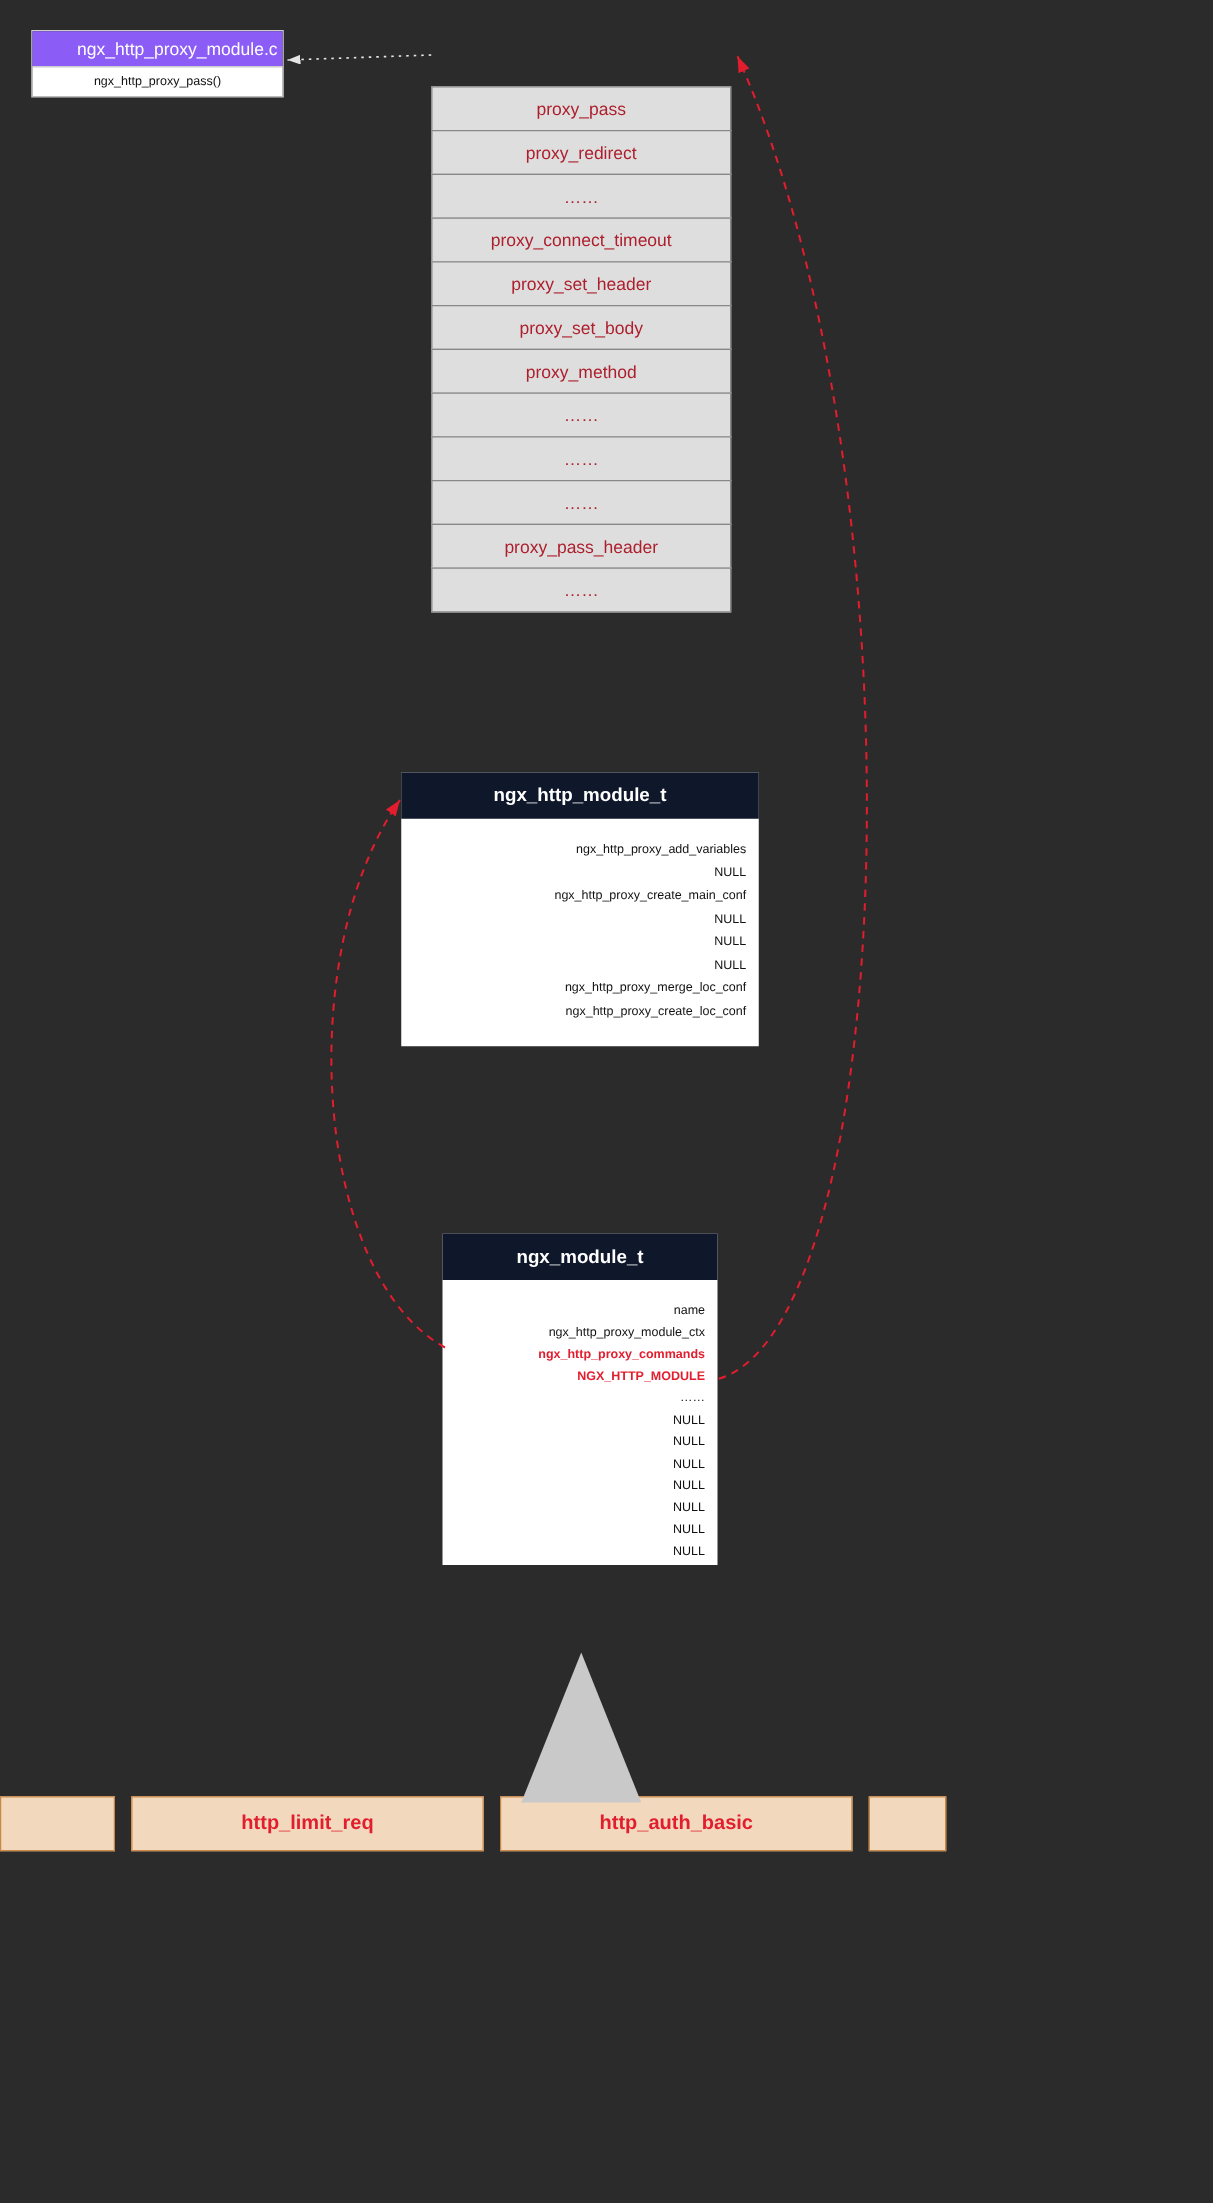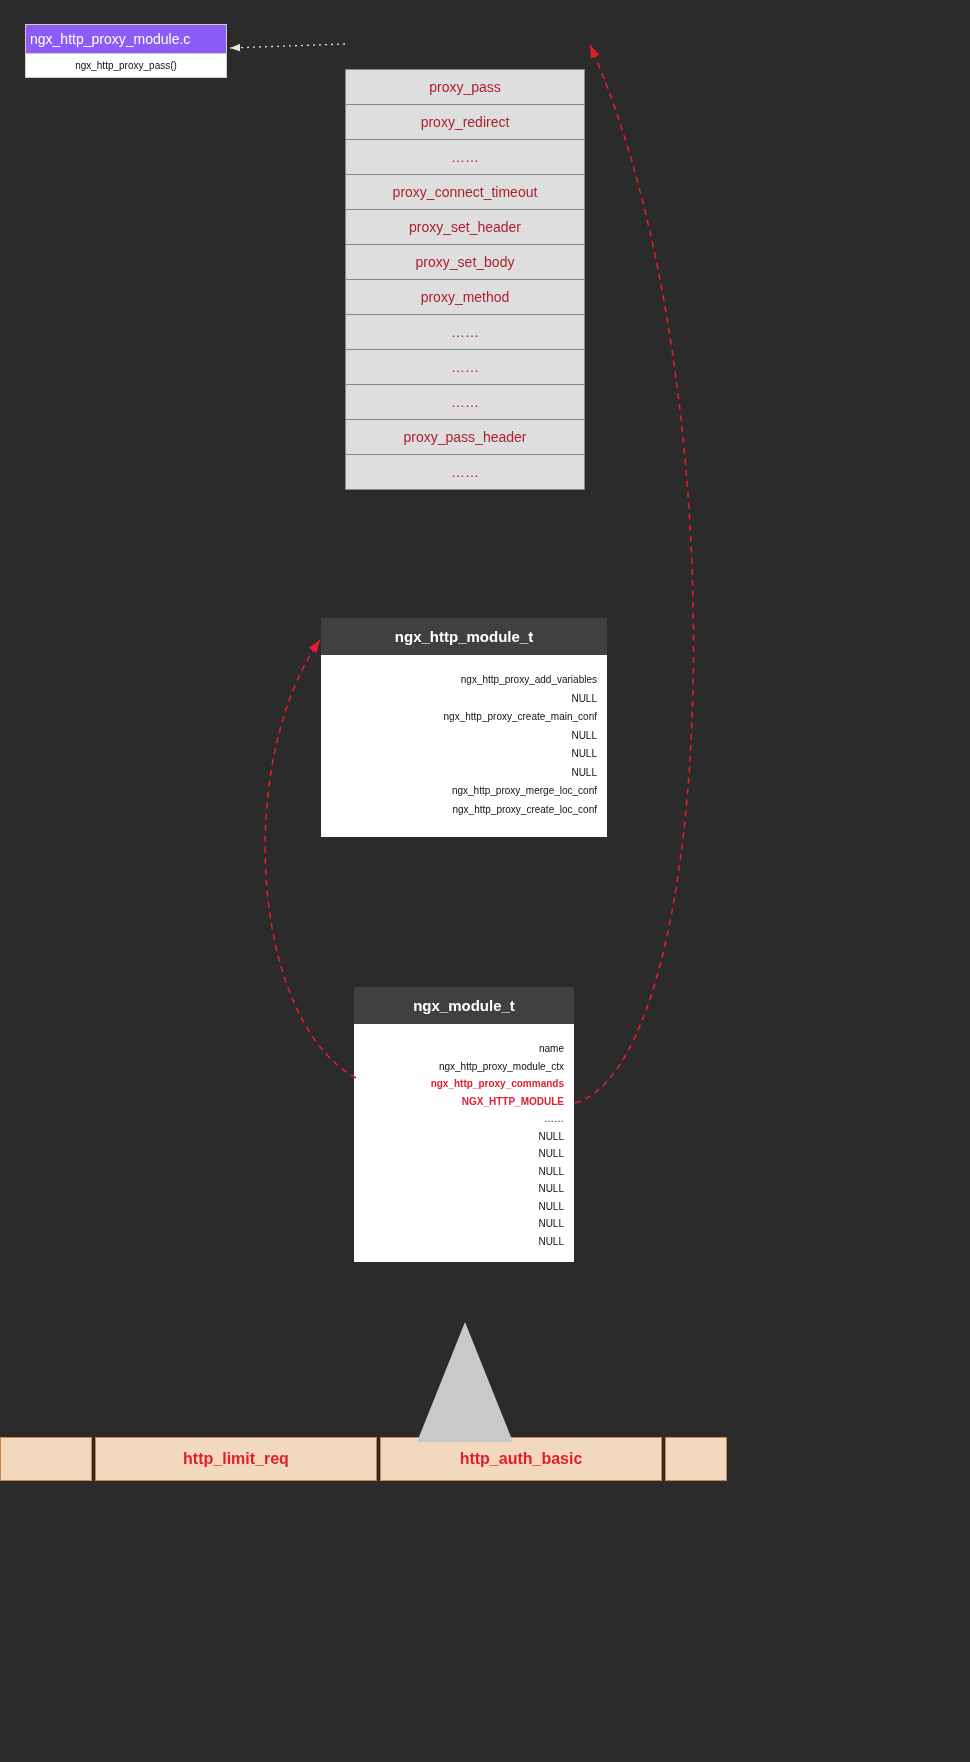--- a/index.html
+++ b/index.html
@@ -1,30 +1,30 @@
 <!DOCTYPE html>
 <html><head>
 <meta charset="utf-8">
 <style>
   html,body{margin:0;padding:0;width:970px;height:1762px;background:#2b2b2b;font-family:Helvetica,Arial,sans-serif;position:relative;overflow:hidden}
   .abs{position:absolute}
   
   .filebox{border:1px solid #ccc;}
-  .filebox .hdr{background:#8b5cf6;color:#fff;text-align:left;font-size:14px;padding:6px 4px;}
+  .filebox .hdr{background:#8b5cf6;color:#fff;text-align:right;font-size:14px;padding:6px 4px;}
   .filebox .row{background:#fff;color:#111;text-align:center;font-size:10px;padding:6px 4px;border-top:1px solid #ccc;}
   
   .cmds{width:240px;margin-top:44px;}
   .cmds .cell{background:#dedede;border:1px solid #888;color:#ad1f2d;text-align:center;font-size:14px;padding:9px 4px;margin-top:-1px;}
   
   .box{background:#fff;}
-  .box .hdr{background:#404040;color:#fff;text-align:center;font-weight:bold;font-size:15px;padding:10px 4px;}
+  .box .hdr{background:#0f172a;color:#fff;text-align:center;font-weight:bold;font-size:15px;padding:10px 4px;}
   .box .body{padding:16px 10px 18px 10px;text-align:right;font-size:10px;color:#111;line-height:1.85;}
   .red{color:#e11d2e;font-weight:bold;}
   
-  .modbar{display:flex;gap:3px;width:100%;}
+  .modbar{display:flex;gap:13px;width:100%;}
   .modbar .m{flex:0 0 auto;background:#f2d9bd;color:#e11d2e;border:1px solid #cc8748;text-align:center;font-weight:bold;font-size:16px;padding:12px 0;}
   
   svg.ovl{position:absolute;left:0;top:0;pointer-events:none}
 </style>
 </head>
 <body>
 
 <div class="abs filebox" style="left:25px;top:24px;width:200px">
   <div class="hdr">ngx_http_proxy_module.c</div>
   <div class="row">ngx_http_proxy_pass()</div>
@@ -54,21 +54,21 @@
       <div>NULL</div>
       <div>NULL</div>
       <div>NULL</div>
       <div>ngx_http_proxy_merge_loc_conf</div>
       <div>ngx_http_proxy_create_loc_conf</div>
     </div>
 </div>
 
 <div class="abs box" style="left:354px;top:987px;width:220px">
   <div class="hdr">ngx_module_t</div>
-  <div id="modtbody" class="body" style="line-height:1.75;padding-bottom:12px">
+  <div id="modtbody" class="body" style="line-height:1.75;padding-bottom:2px">
       <div class="">name</div>
       <div class="">ngx_http_proxy_module_ctx</div>
       <div class="red">ngx_http_proxy_commands</div>
       <div class="red">NGX_HTTP_MODULE</div>
       <div class="">……</div>
       <div class="">NULL</div>
       <div class="">NULL</div>
       <div class="">NULL</div>
       <div class="">NULL</div>
       <div class="">NULL</div>

